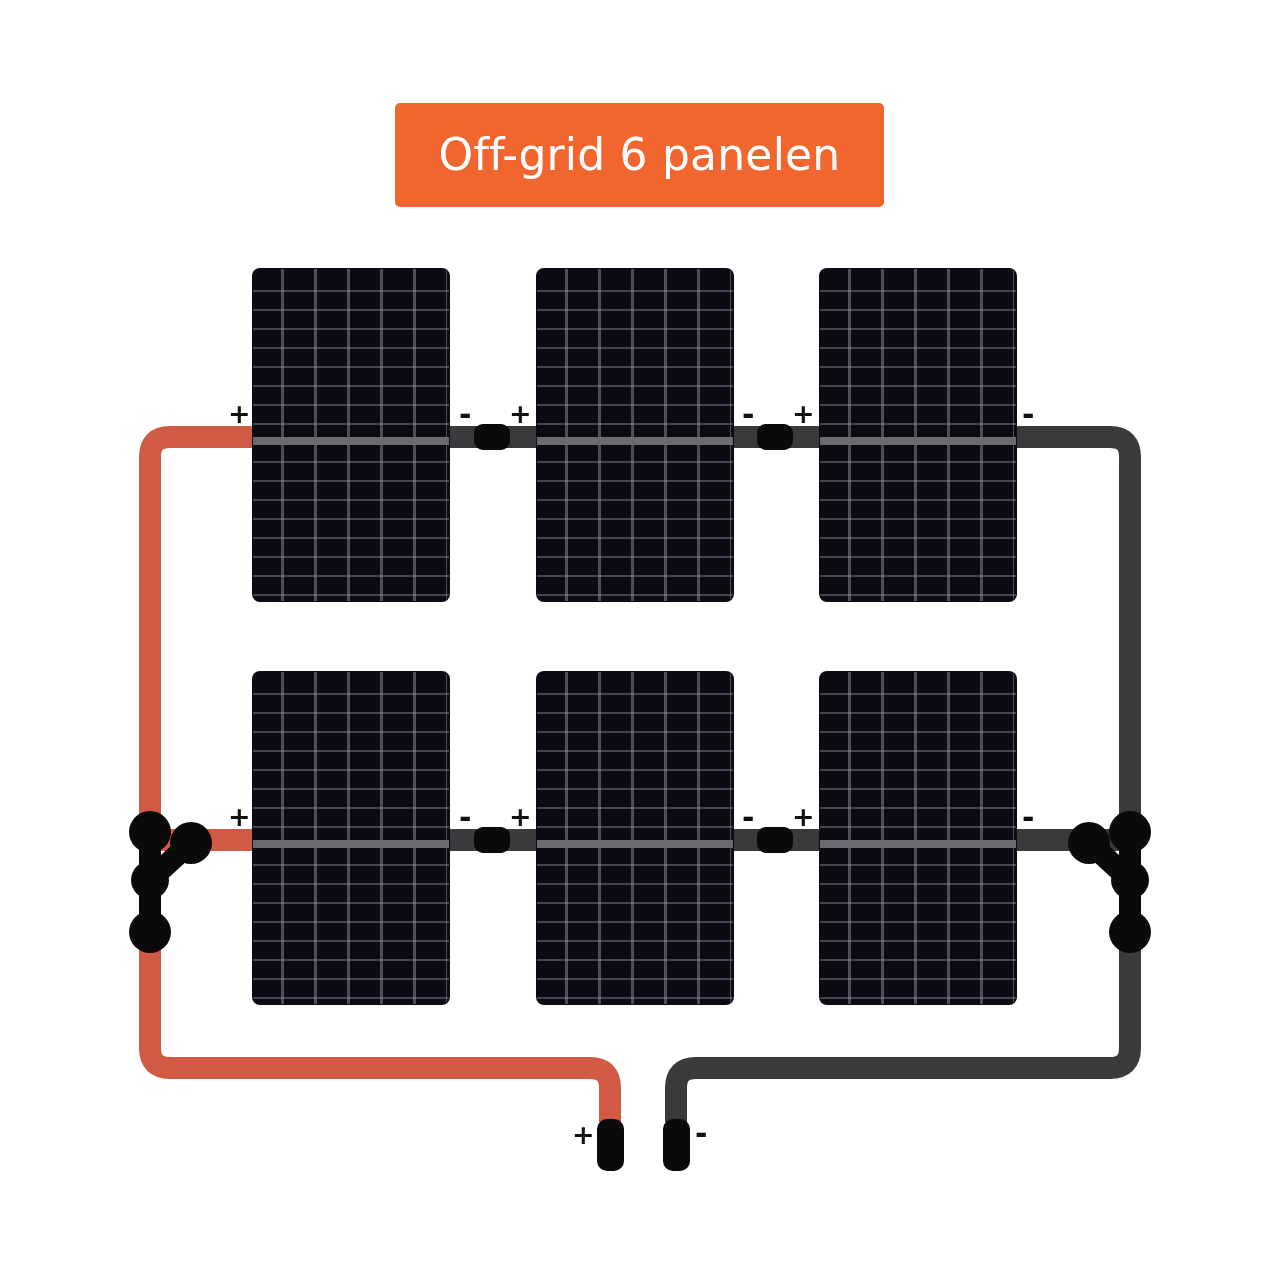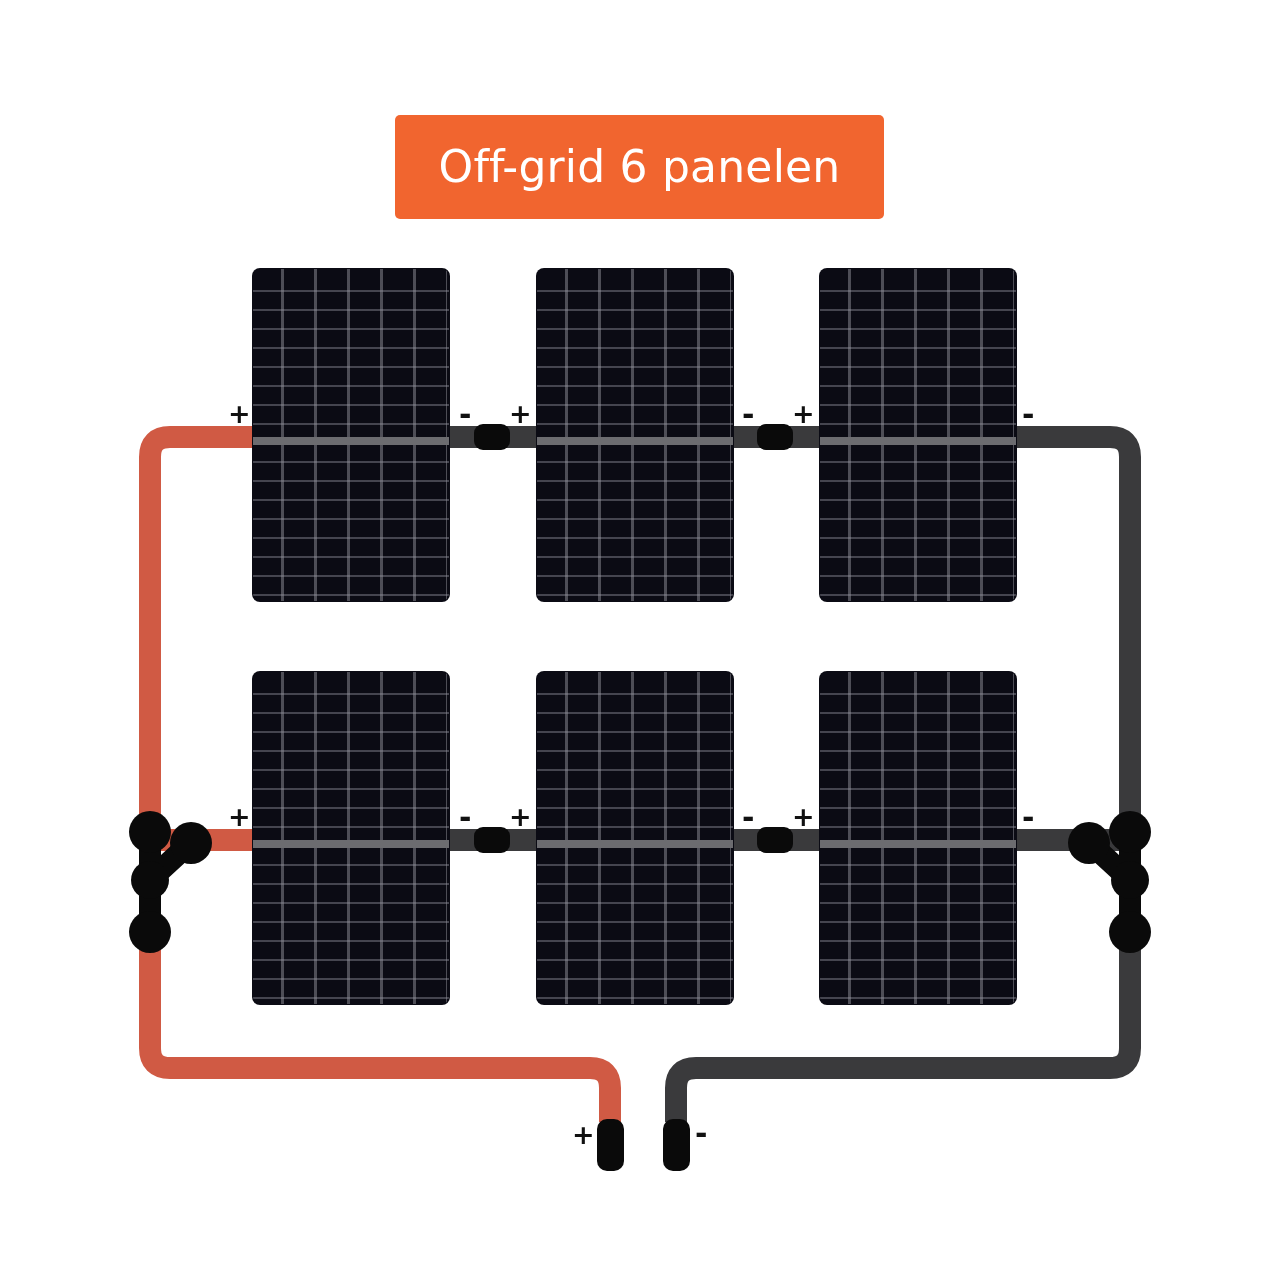--- a/index.html
+++ b/index.html
@@ -15,21 +15,21 @@
     width: 1276px;
     height: 1276px;
     background: #ffffff;
     overflow: hidden;
   }
 
   
   .title-banner {
     position: absolute;
     left: 395px;
-    top: 115px;
+    top: 103px;
     width: 489px;
     height: 104px;
     background: #f1652f;
     border-radius: 5px;
     display: flex;
     align-items: center;
     justify-content: center;
   }
   .title-text {
     color: #ffffff;

